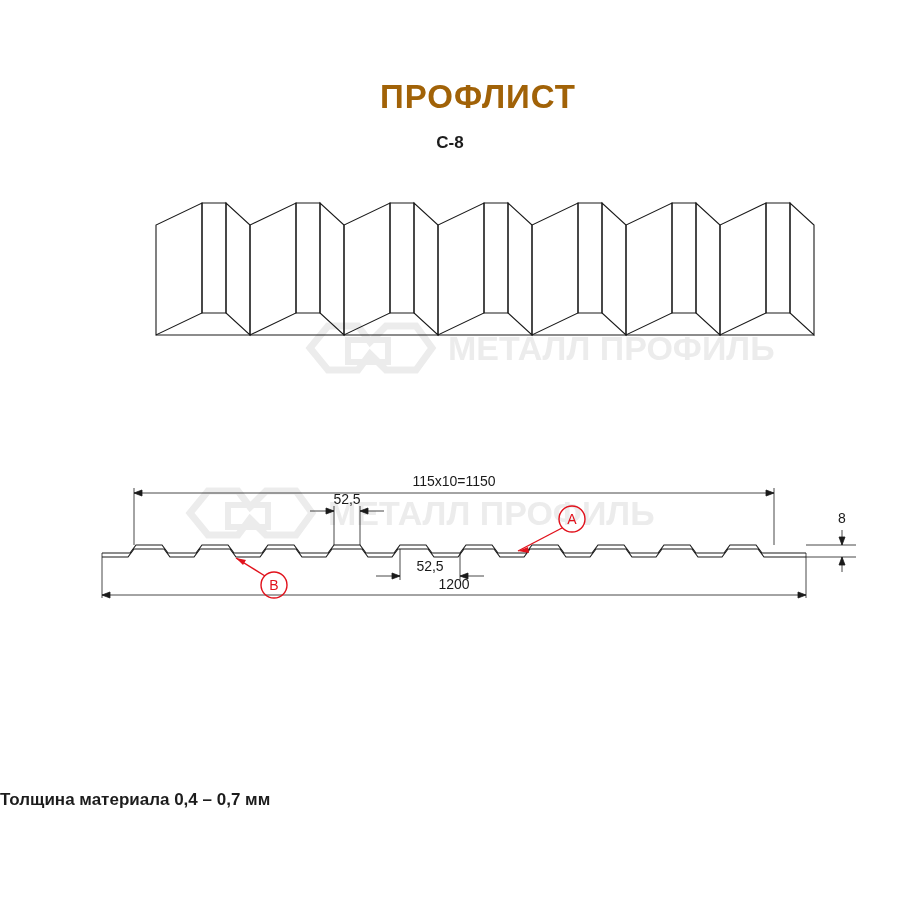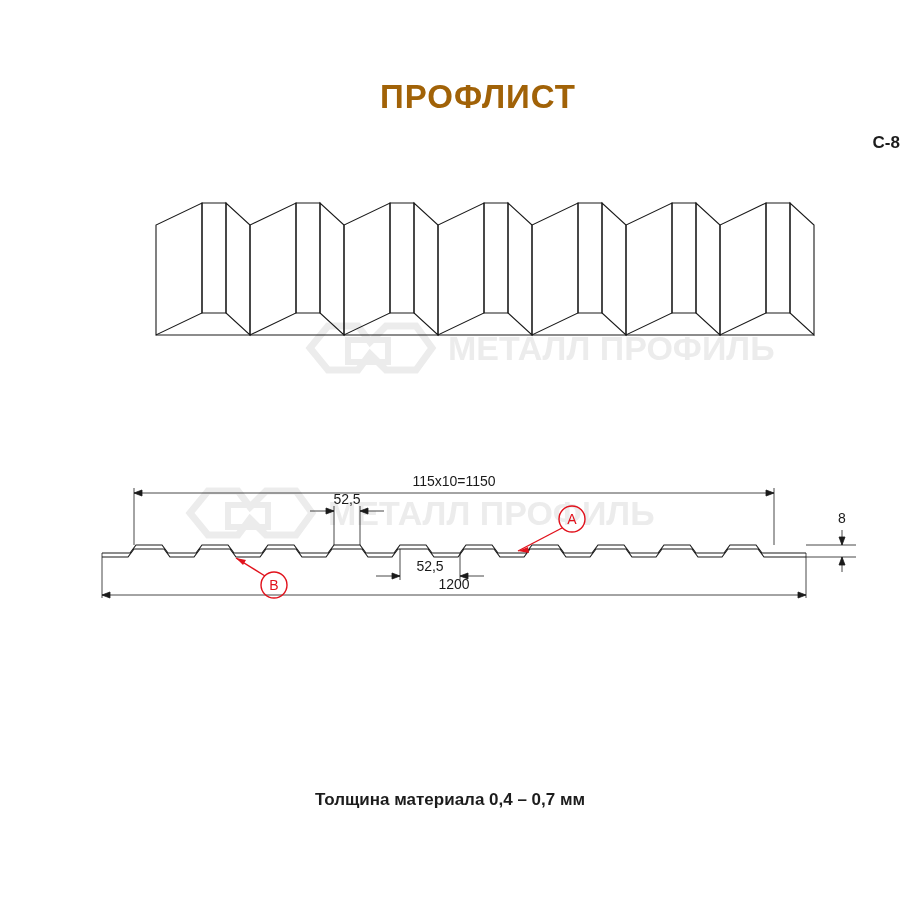--- a/index.html
+++ b/index.html
@@ -28,21 +28,21 @@
     font-weight: bold;
     letter-spacing: 1px;
     color: #a16207;
     padding-left: 28px;
   }
   .subtitle {
     position: absolute;
     top: 133px;
     left: 0;
     width: 900px;
-    text-align: right;
+    text-align: center;
     font-size: 17px;
     font-weight: bold;
     color: #1c1c1c;
   }
   .iso-view {
     position: absolute;
     top: 185px;
     left: 90px;
     width: 730px;
     height: 210px;
@@ -53,21 +53,21 @@
     left: 70px;
     width: 790px;
     height: 190px;
     text-align: right;
   }
   .footer {
     position: absolute;
     top: 790px;
     left: 0;
     width: 900px;
-    text-align: center;
+    text-align: left;
     font-size: 17px;
     font-weight: bold;
     color: #1c1c1c;
   }
   .wm {
     position: absolute;
     pointer-events: none;
   }
   .wm1 { top: 290px; left: 300px; }
   .wm2 { top: 455px; left: 170px; }

